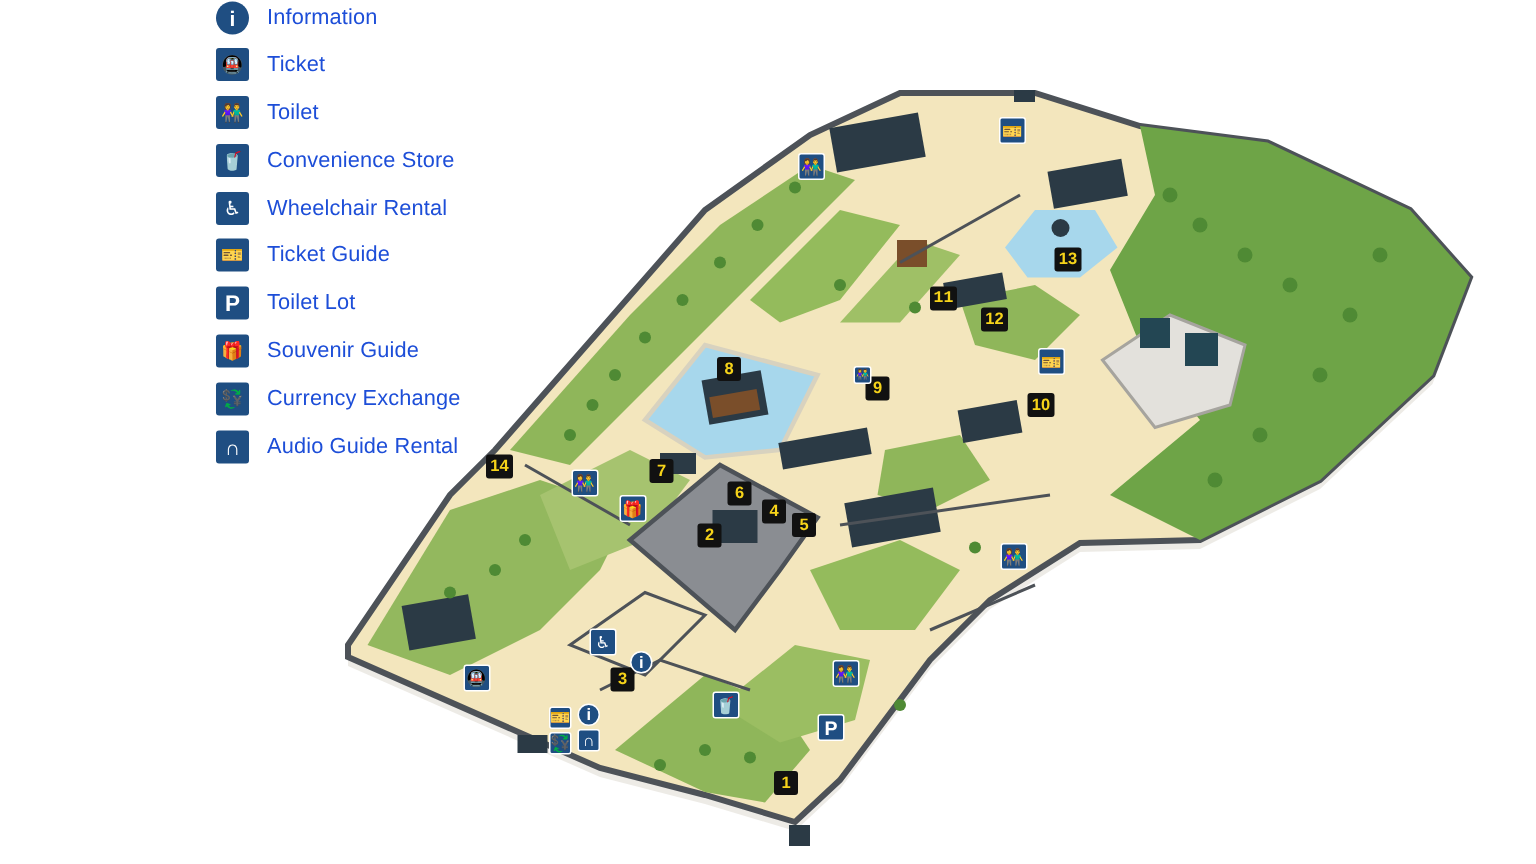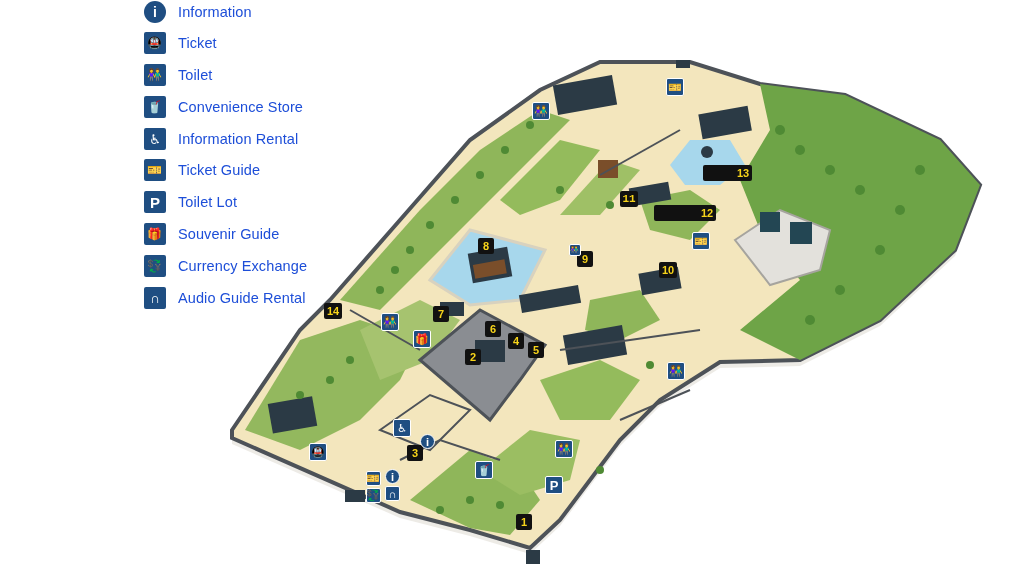--- a/index.html
+++ b/index.html
@@ -113,24 +113,24 @@
   
   <div class="marker" style="left:516px;top:514px;">1</div>
   <div class="marker" style="left:465px;top:349px;">2</div>
   <div class="marker" style="left:407px;top:445px;">3</div>
   <div class="marker" style="left:508px;top:333px;">4</div>
   <div class="marker" style="left:528px;top:342px;">5</div>
   <div class="marker" style="left:485px;top:321px;">6</div>
   <div class="marker" style="left:433px;top:306px;">7</div>
   <div class="marker" style="left:478px;top:238px;">8</div>
   <div class="marker" style="left:577px;top:251px;">9</div>
-  <div class="marker wide" style="left:659px;top:262px;">10</div>
+  <div class="marker wide" style="left:685px;top:262px;">10</div>
   <div class="marker wide" style="left:620px;top:191px;font-family:Liberation Mono, monospace;">11</div>
-  <div class="marker wide" style="left:654px;top:205px;padding-left:44px;">12</div>
-  <div class="marker wide" style="left:703px;top:165px;padding-left:31px;">13</div>
+  <div class="marker wide" style="left:654px;top:205px;">12</div>
+  <div class="marker wide" style="left:703px;top:165px;">13</div>
   <div class="marker wide" style="left:324px;top:303px;">14</div>
 
   
   <div class="facility" style="left:532px;top:102px;">👫</div>
   <div class="facility" style="left:666px;top:78px;">🎫</div>
   <div class="facility" style="left:692px;top:232px;">🎫</div>
   <div class="facility" style="left:569px;top:244px;width:12px;height:12px;font-size:7px;">👫</div>
   <div class="facility" style="left:381px;top:313px;">👫</div>
   <div class="facility" style="left:413px;top:330px;">🎁</div>
   <div class="facility" style="left:667px;top:362px;">👫</div>
@@ -158,21 +158,21 @@
   <div class="legend-item" style="top:63px;">
     <span class="legend-icon" style="font-size:12px;">👫</span>
     <span class="legend-label">Toilet</span>
   </div>
   <div class="legend-item" style="top:95px;">
     <span class="legend-icon" style="font-size:12px;">🥤</span>
     <span class="legend-label">Convenience Store</span>
   </div>
   <div class="legend-item" style="top:127px;">
     <span class="legend-icon" style="font-size:13px;">♿</span>
-    <span class="legend-label">Information Rental</span>
+    <span class="legend-label">Wheelchair Rental</span>
   </div>
   <div class="legend-item" style="top:158px;">
     <span class="legend-icon" style="font-size:12px;">🎫</span>
     <span class="legend-label">Ticket Guide</span>
   </div>
   <div class="legend-item" style="top:190px;">
     <span class="legend-icon" style="font-size:15px;">P</span>
     <span class="legend-label">Toilet Lot</span>
   </div>
   <div class="legend-item" style="top:222px;">

